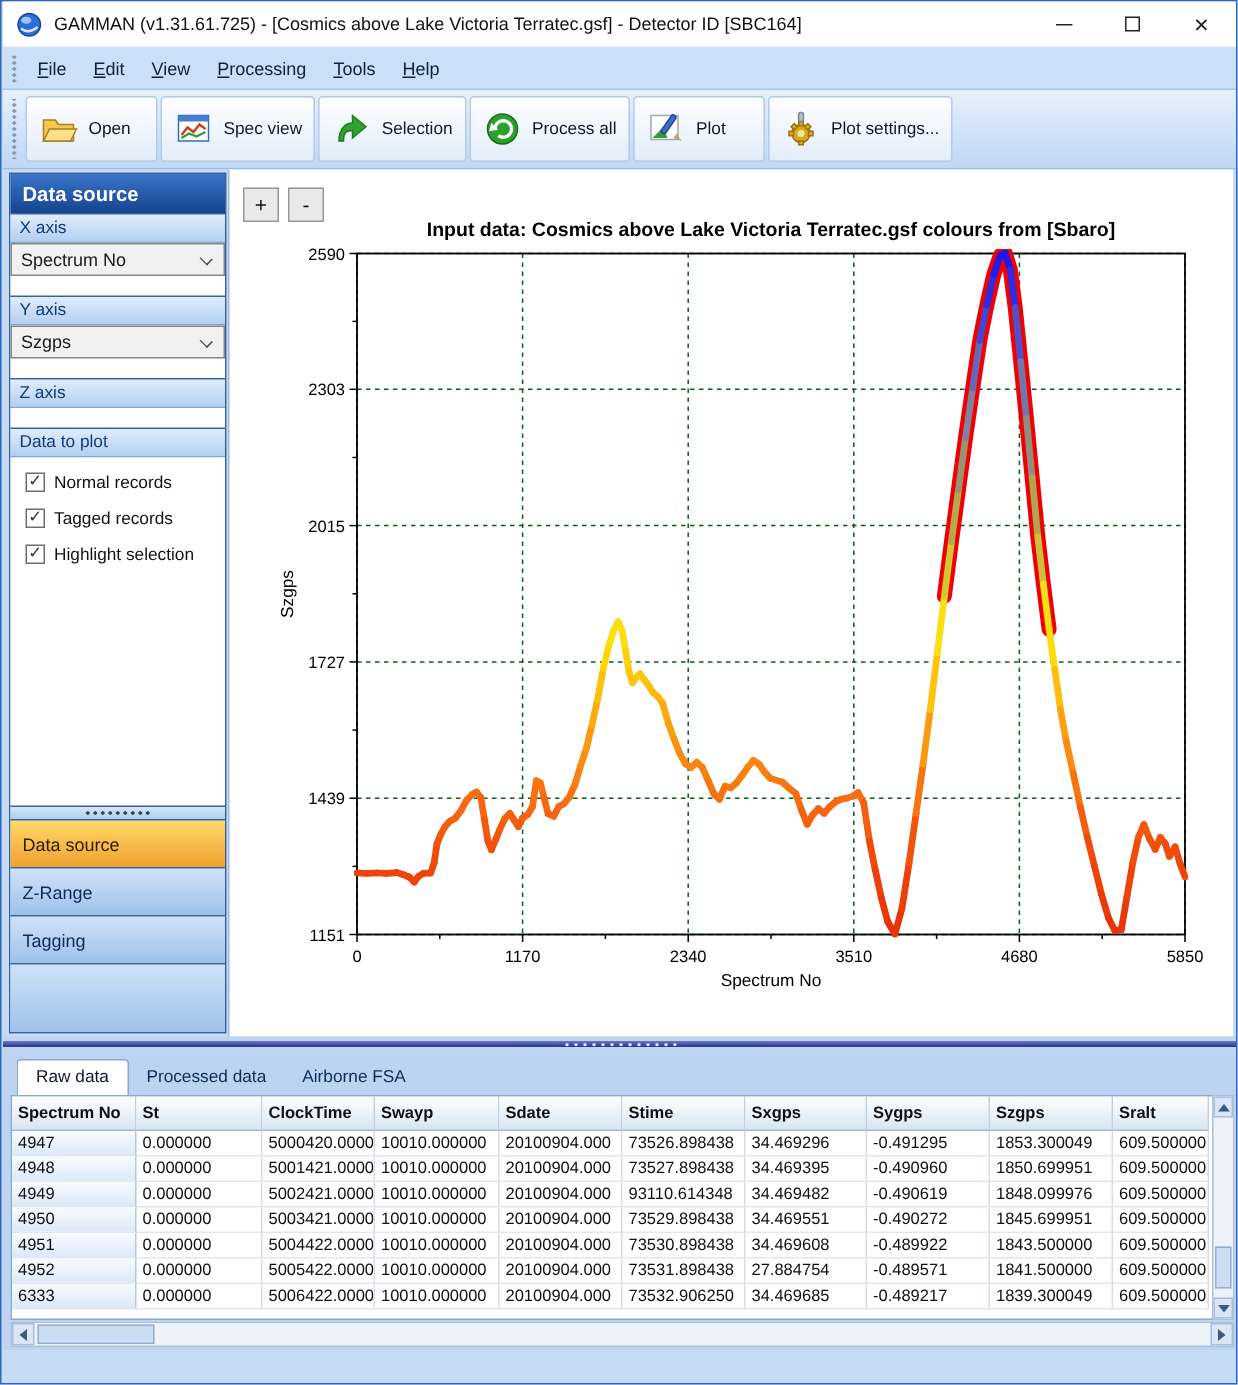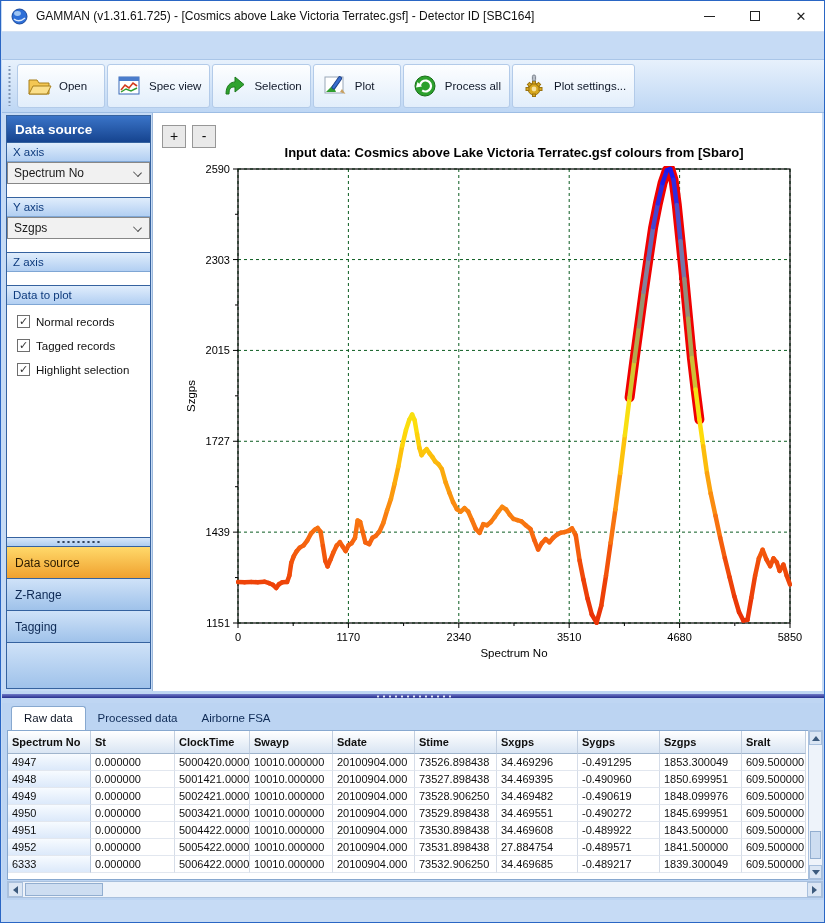--- a/index.html
+++ b/index.html
@@ -147,20 +147,29 @@
       <div class="wc">
           <span class="glyph-min"></span>
         </div>
       <div class="wc">
           <span class="glyph-max"></span>
         </div>
       <div class="wc">✕</div>
     </div>
   </div>
 
+  <div class="menubar">
+    <div class="grip-v" style="height:18px;"></div>
+    <span class="menu-item">File</span>
+    <span class="menu-item">Edit</span>
+    <span class="menu-item">View</span>
+    <span class="menu-item">Processing</span>
+    <span class="menu-item">Tools</span>
+    <span class="menu-item">Help</span>
+  </div>
 
   <div class="toolbar">
     <div class="grip-v" style="height:40px;"></div>
 
     <div class="tb-btn">
       <svg class="tb-icon" viewBox="0 0 26 26">
         <path d="M3 7 h8 l2 3 h10 v11 h-20 z" fill="#f4c753" stroke="#a8801d"></path>
         <path d="M3 21 l4 -8 h18 l-4 8 z" fill="#fbdf8a" stroke="#a8801d"></path>
       </svg>
       <span class="lbl">Open</span>
@@ -178,35 +187,35 @@
 
     <div class="tb-btn">
       <svg class="tb-icon" viewBox="0 0 26 26">
         <path d="M5 21 C5 12 10 9 14 9 L14 4 L23 11.5 L14 19 L14 14 C10 14 8 15 8 21 Z" fill="#2fa32f" stroke="#1d7a1d"></path>
       </svg>
       <span class="lbl">Selection</span>
     </div>
 
     <div class="tb-btn">
       <svg class="tb-icon" viewBox="0 0 26 26">
+        <circle cx="13" cy="13" r="10" fill="#2ca02c" stroke="#176e17"></circle>
+        <path d="M8 13 a5.5 5.5 0 1 1 2.2 4.4" fill="none" stroke="#ffffff" stroke-width="2.2"></path>
+        <path d="M5.5 9 L10 13.5 L4 14.5 Z" fill="#ffffff"></path>
+      </svg>
+      <span class="lbl">Process all</span>
+    </div>
+
+    <div class="tb-btn">
+      <svg class="tb-icon" viewBox="0 0 26 26">
         <rect x="3" y="4" width="18" height="16" fill="#fff" stroke="#9aa8b8"></rect>
         <path d="M4 19 L11 12 L14 19 Z" fill="#2f9e2f"></path>
         <rect x="13" y="3" width="3.4" height="14" rx="1.4" transform="rotate(35 15 10)" fill="#3a6fd0" stroke="#20448c"></rect>
         <path d="M20 16 l3.5 5 l-5.5 -2 z" fill="#c8a060"></path>
       </svg>
       <span class="lbl">Plot</span>
-    </div>
-
-    <div class="tb-btn">
-      <svg class="tb-icon" viewBox="0 0 26 26">
-        <circle cx="13" cy="13" r="10" fill="#2ca02c" stroke="#176e17"></circle>
-        <path d="M8 13 a5.5 5.5 0 1 1 2.2 4.4" fill="none" stroke="#ffffff" stroke-width="2.2"></path>
-        <path d="M5.5 9 L10 13.5 L4 14.5 Z" fill="#ffffff"></path>
-      </svg>
-      <span class="lbl">Process all</span>
     </div>
 
     <div class="tb-btn">
       <svg class="tb-icon" viewBox="0 0 26 26">
         <g fill="#d8a81e" stroke="#9a7310">
           <circle cx="13" cy="16" r="6"></circle>
           <rect x="11.5" y="8" width="3" height="3"></rect>
             <rect x="11.5" y="21" width="3" height="2.5"></rect>
           <rect x="5" y="14.5" width="3" height="3"></rect>
             <rect x="18" y="14.5" width="3" height="3"></rect>
@@ -533,21 +542,21 @@
           <div class="tcell" style="width: 82px; flex: 0 0 82px;">-0.490960</div>
           <div class="tcell" style="width: 82px; flex: 0 0 82px;">1850.699951</div>
           <div class="tcell" style="width: 64px; flex: 0 0 64px;">609.500000</div>
         </div>
         <div class="trow">
           <div class="tcell rowhead" style="width: 83px; flex: 0 0 83px;">4949</div>
           <div class="tcell" style="width: 84px; flex: 0 0 84px;">0.000000</div>
           <div class="tcell" style="width: 75px; flex: 0 0 75px;">5002421.0000</div>
           <div class="tcell" style="width: 83px; flex: 0 0 83px;">10010.000000</div>
           <div class="tcell" style="width: 82px; flex: 0 0 82px;">20100904.000</div>
-          <div class="tcell" style="width: 82px; flex: 0 0 82px;">73528.906250</div>
+          <div class="tcell" style="width: 82px; flex: 0 0 82px;">93110.614348</div>
           <div class="tcell" style="width: 81px; flex: 0 0 81px;">34.469482</div>
           <div class="tcell" style="width: 82px; flex: 0 0 82px;">-0.490619</div>
           <div class="tcell" style="width: 82px; flex: 0 0 82px;">1848.099976</div>
           <div class="tcell" style="width: 64px; flex: 0 0 64px;">609.500000</div>
         </div>
         <div class="trow">
           <div class="tcell rowhead" style="width: 83px; flex: 0 0 83px;">4950</div>
           <div class="tcell" style="width: 84px; flex: 0 0 84px;">0.000000</div>
           <div class="tcell" style="width: 75px; flex: 0 0 75px;">5003421.0000</div>
           <div class="tcell" style="width: 83px; flex: 0 0 83px;">10010.000000</div>

